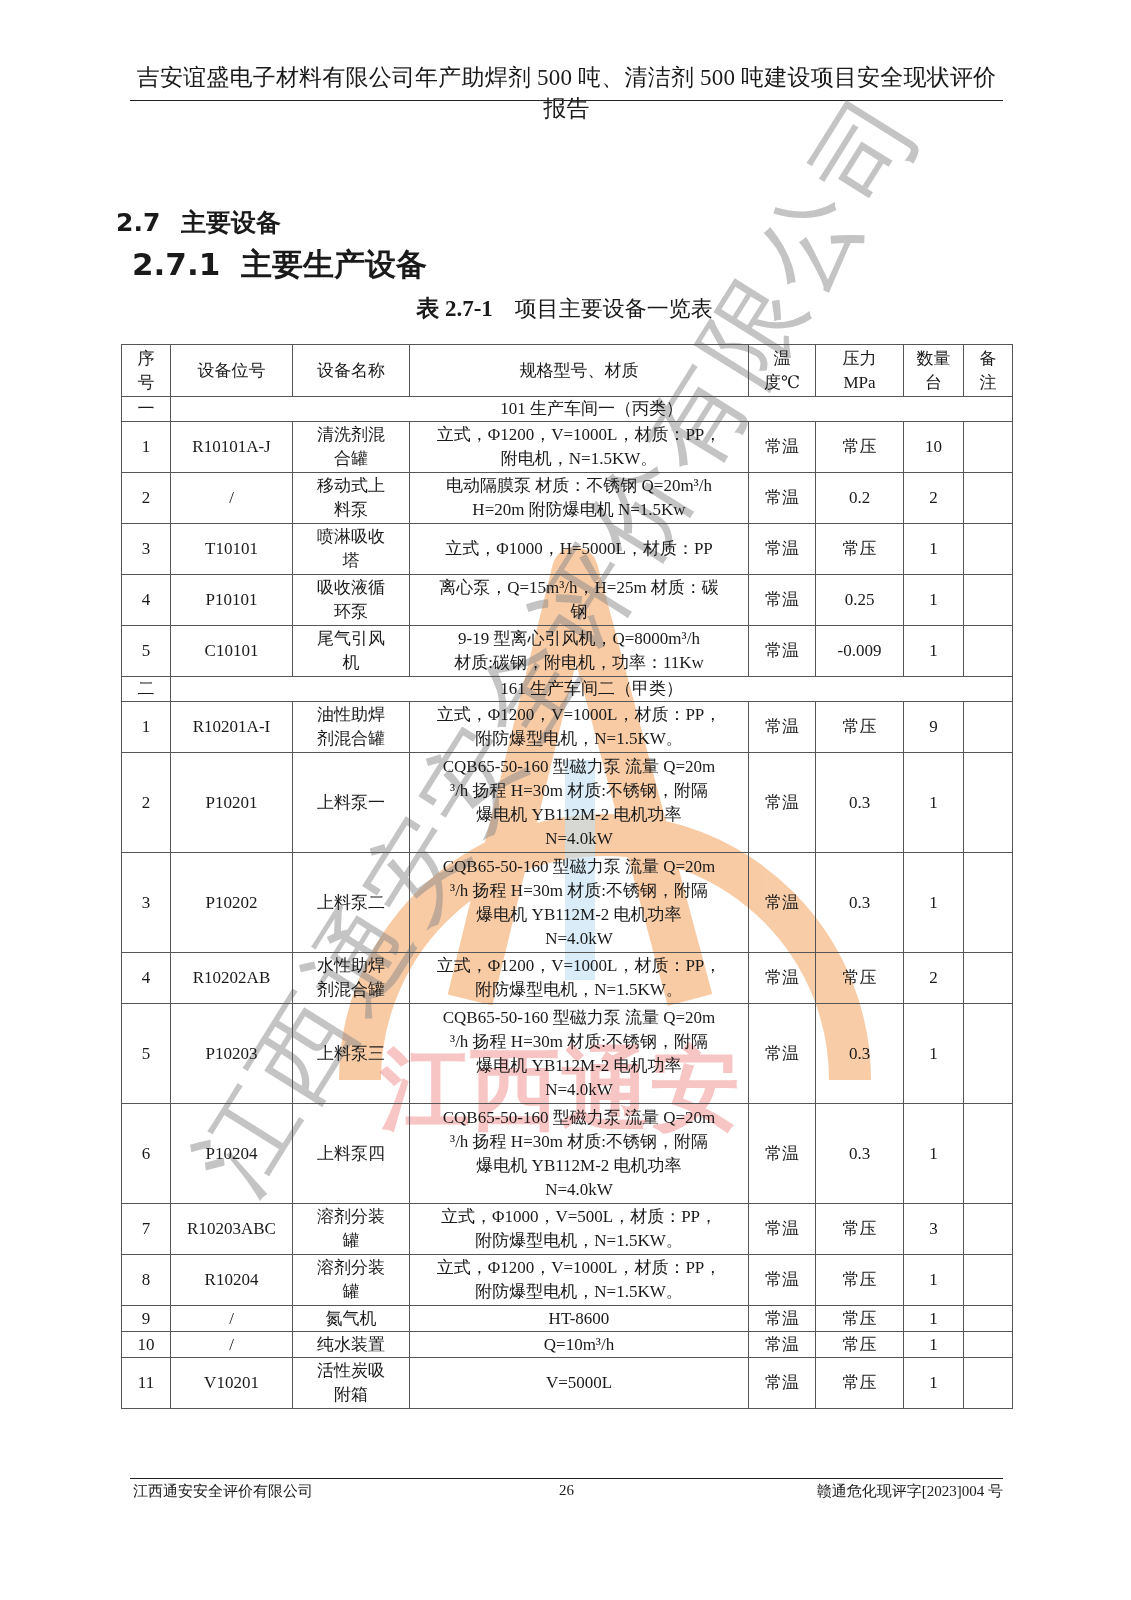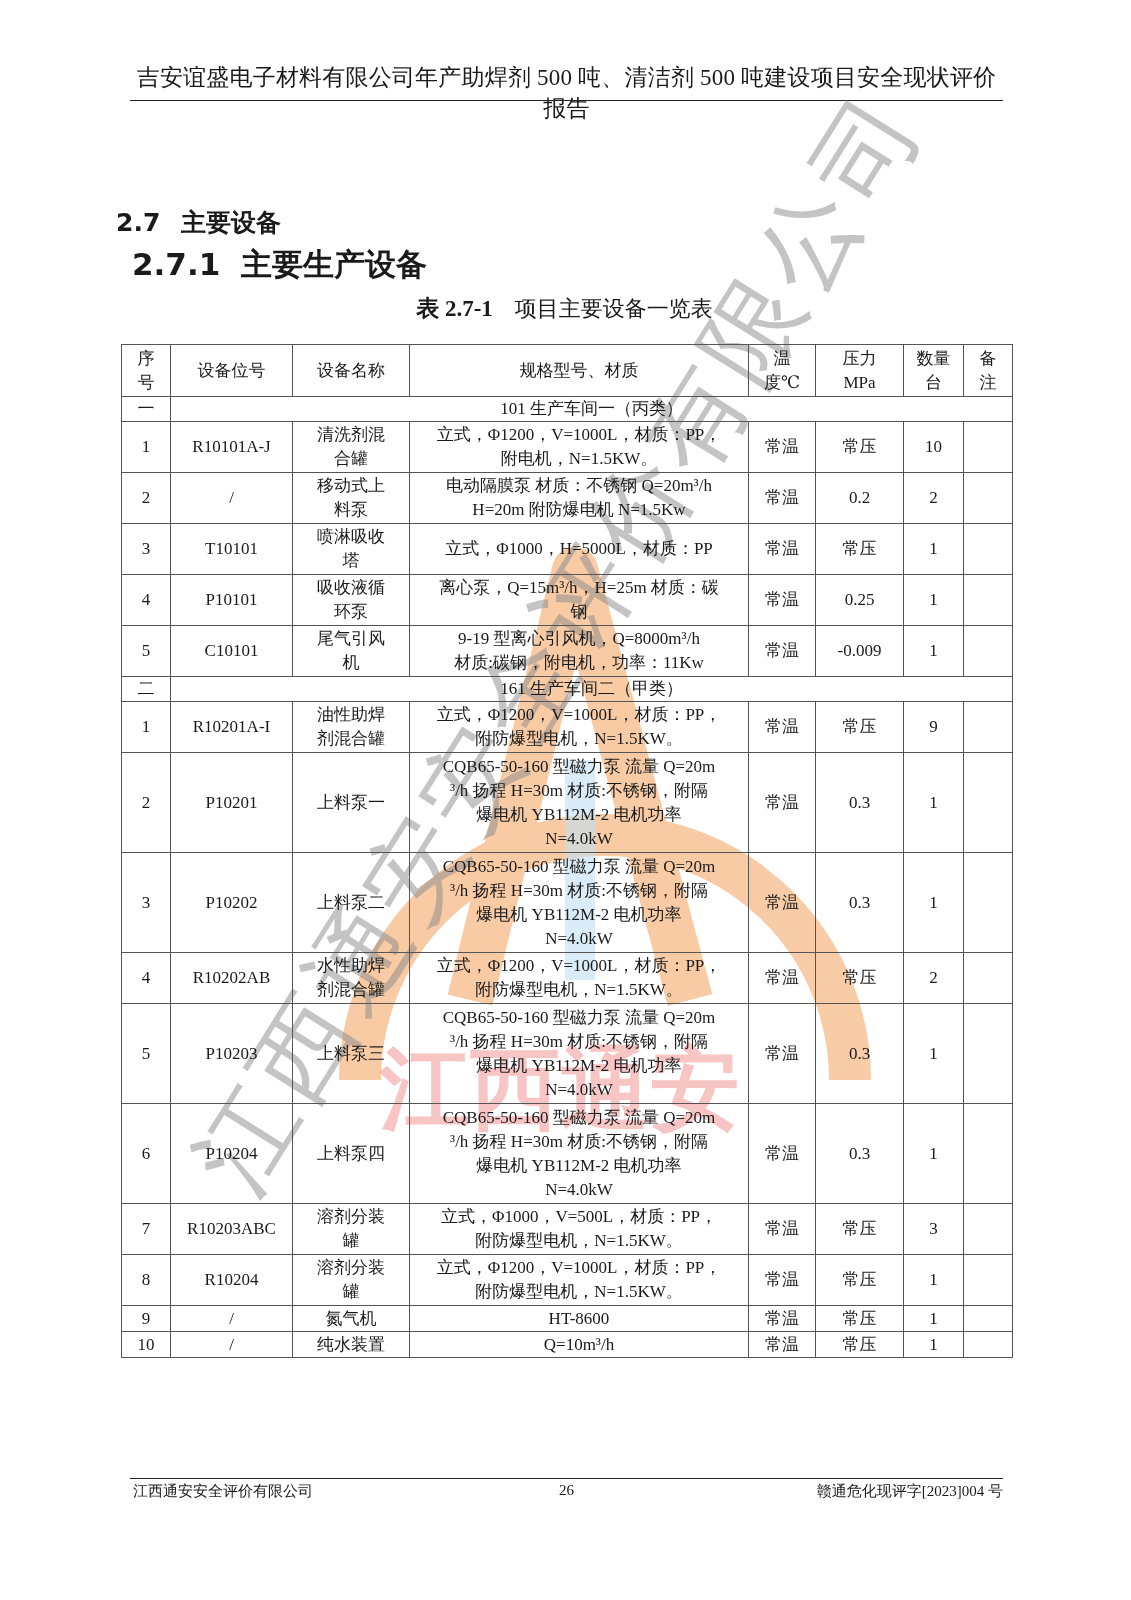--- a/index.html
+++ b/index.html
@@ -264,20 +264,31 @@
       <tr style="height: 26px;">
         <td>10</td>
         <td>/</td>
         <td class="name">纯水装置</td>
         <td class="spec">Q=10m³/h</td>
         <td>常温</td>
         <td>常压</td>
         <td>1</td>
         <td></td>
       </tr>
+      <tr style="height: 51px;">
+        <td>11</td>
+        <td>V10201</td>
+        <td class="name">活性炭吸
+附箱</td>
+        <td class="spec">V=5000L</td>
+        <td>常温</td>
+        <td>常压</td>
+        <td>1</td>
+        <td></td>
+      </tr>
     </tbody>
 </table>
 
 <div class="footer-rule"></div>
 <div class="footer">
   <span class="left">江西通安安全评价有限公司</span>
   <span class="center">26</span>
   <span class="right">赣通危化现评字[2023]004 号</span>
 </div>
 

